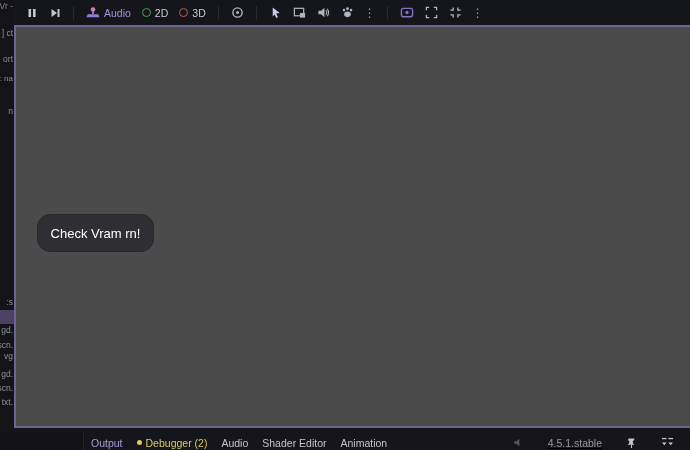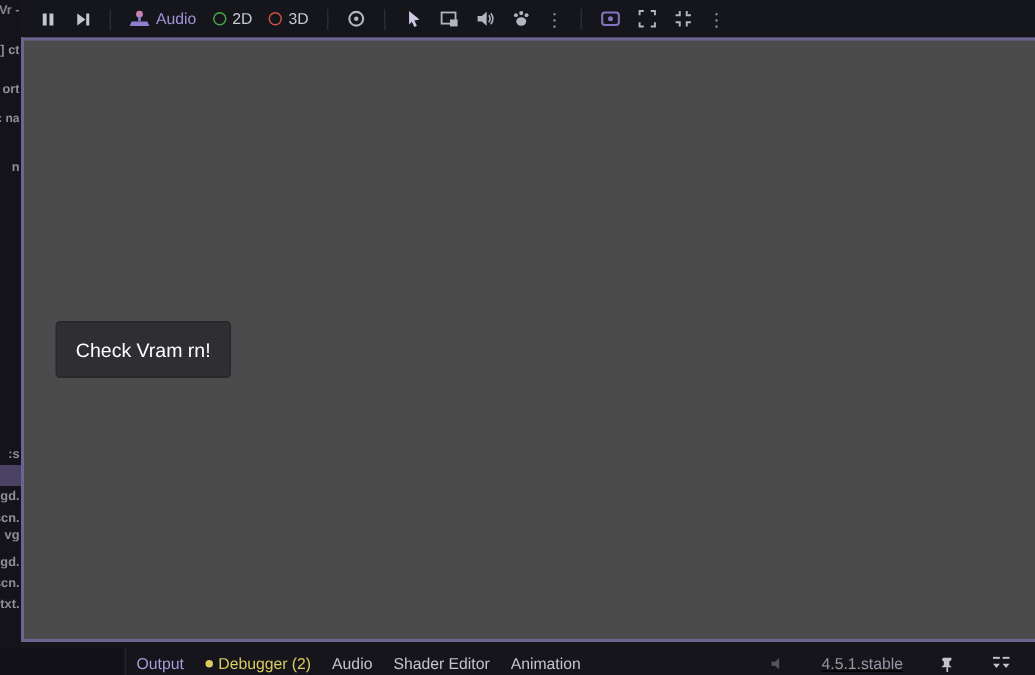--- a/index.html
+++ b/index.html
@@ -4,21 +4,21 @@
 <style>
   * { margin:0; padding:0; box-sizing:border-box; }
   html,body { background:#000; }
   #root {
     position:relative; width:690px; height:450px; overflow:hidden;
     background:#15151c; font-family:"Liberation Sans","DejaVu Sans",sans-serif;
     -webkit-font-smoothing:antialiased;
   }
   
   #left-strip { position:absolute; left:0; top:0; width:14px; height:450px; background:#131319; overflow:hidden; }
-  .frag { position:absolute; right:1px; width:40px; text-align:right; font-size:8.5px; color:#8f8f99; white-space:nowrap; direction:rtl; overflow:hidden; width:13px;font-weight:bold; }
+  .frag { position:absolute; right:1px; width:40px; text-align:right; font-size:8.5px; color:#8f8f99; white-space:nowrap; direction:rtl; overflow:hidden; width:13px; }
   #frag-title { top:1px; color:#84848e; }
   #frag-0 { top:28px; } #frag-1 { top:54px; } #frag-2 { top:74px; font-size:8px; }
   #frag-3 { top:106px; }
   #frag-4 { top:297px; }
   #strip-highlight { position:absolute; left:0; top:310px; width:14px; height:14px; background:#4a4163; }
   #frag-5 { top:325px; } #frag-6 { top:340px; } #frag-7 { top:351px; }
   #frag-8 { top:369px; } #frag-9 { top:383px; } #frag-10 { top:397px; }
   
   #toolbar {
     position:absolute; left:14px; top:0; right:0; height:25px; background:#15151c;
@@ -33,21 +33,21 @@
   .ring { width:9px; height:9px; border-radius:50%; display:inline-block; }
   .ring.g { border:1.5px solid #4aa44a; }
   .ring.r { border:1.5px solid #c95242; }
   
   #viewport {
     position:absolute; left:14px; top:25px; right:0; height:403px;
     background:#4b4b4b; border-left:2px solid #6e6492; border-top:2px solid #6e6492; border-bottom:2px solid #6e6492;
   }
   #vram-button {
     position:absolute; left:21px; top:187px; width:117px; height:38px;
-    background:#2e2e33; border:1px solid #27272c; border-radius:3px;
+    background:#2e2e33; border:1px solid #27272c; border-radius:13px;
     color:#ffffff; font-size:13px; display:flex; align-items:center; justify-content:center;
     cursor:pointer;
   }
   
   #bottom-bar {
     position:absolute; left:0; bottom:0; width:690px; height:15px; background:#15151b;
     display:flex; align-items:center; font-size:10.5px;
   }
   #bottom-left-pad { width:84px; height:22px; background:#111117; border-right:1px solid #23232b; }
   .tab { padding:0 7px; color:#c4c4cd; cursor:pointer; display:flex; align-items:center; gap:4px; height:22px; }

